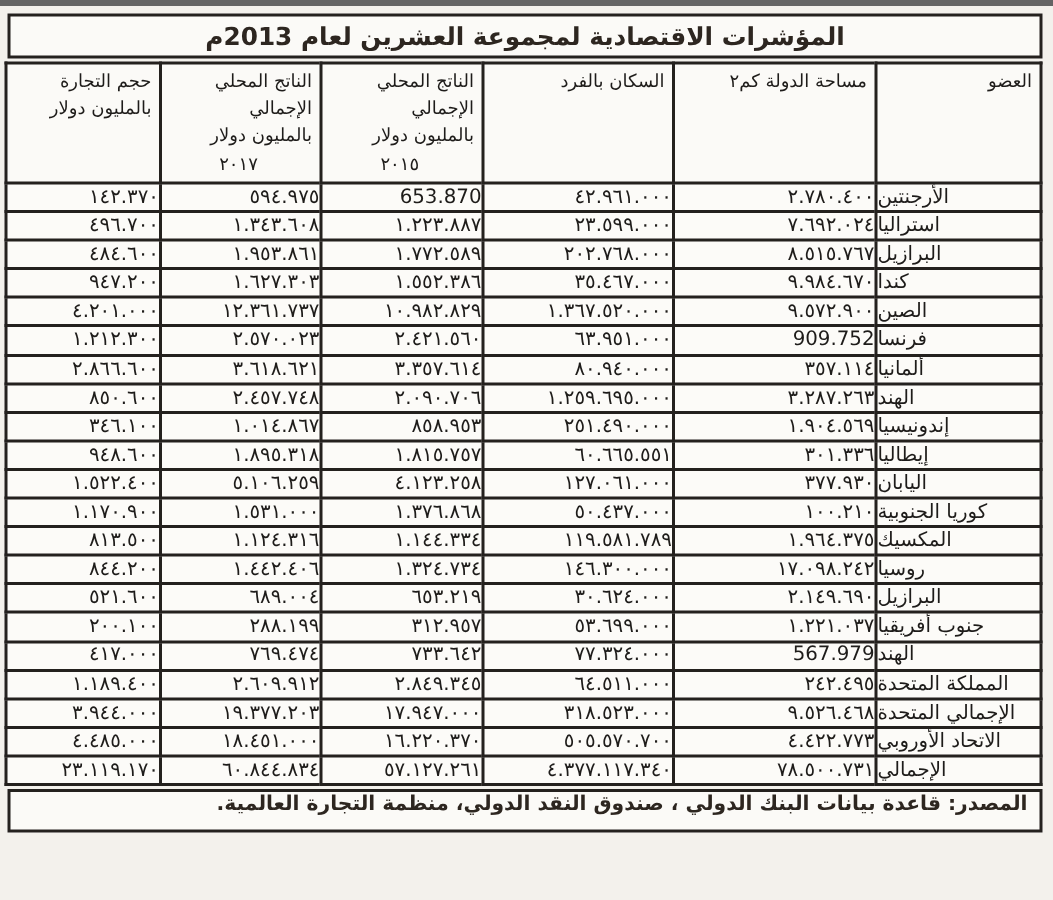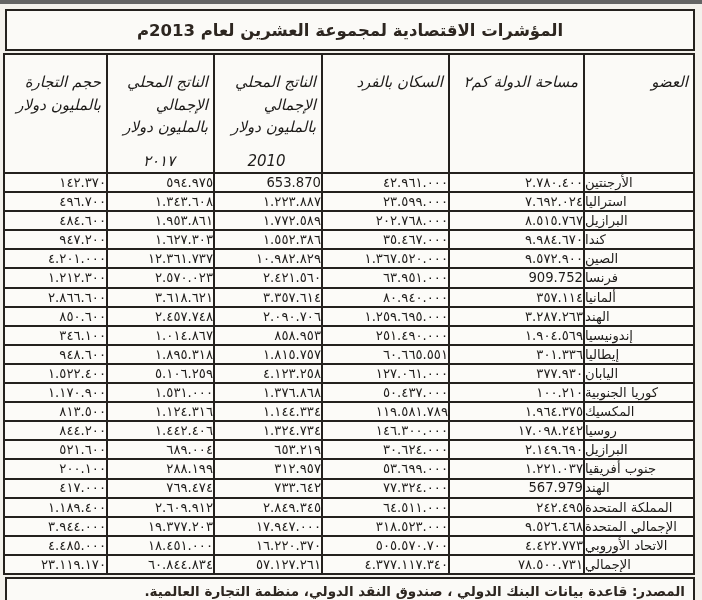--- a/index.html
+++ b/index.html
@@ -17,21 +17,21 @@
     width: 702px; height: 4px;
     background: #646464;
   }
   .sheet {
     position: absolute; top: 9px; right: 7px;
     width: 690px;
   }
   .title-box {
     border: 2px solid #24211e;
     background: #fbfaf7;
-    height: 42px;
+    height: 30px;
     display: flex; align-items: center; justify-content: center;
   }
   .title-box .t {
     font-weight: bold;
     font-size: 16.5px;
     color: #2d2620;
     white-space: nowrap;
   }
   table.grid {
     margin-top: 2px;
@@ -41,45 +41,44 @@
     background: #fbfaf7;
   }
   table.grid th, table.grid td {
     border: 2px solid #24211e;
     overflow: hidden;
   }
   table.grid th {
     height: 80px;
     vertical-align: top;
     font-weight: normal;
-    font-size: 15px;
+    font-size: 12px;
     text-align: right;
-    padding: 16px 5px 0 2px;
+    padding: 2px 5px 0 2px;
     line-height: 1.5;
-    font-style: italic;
   }
   th .hlines { display: block; white-space: pre-line; text-align: right; }
-  th .year  { display: block; text-align: center; margin-top: 11px; }
+  th .year  { display: block; text-align: center; margin-top: 1px; }
   table.grid td {
     height: 19.1px;
     padding: 0;
     font-size: 13.2px;
     line-height: 1;
     vertical-align: middle;
     white-space: nowrap;
     background: #fcfbf8;
   }
   td.num    { text-align: right; padding-left: 2px; padding-right: 9px; }
   td.member { text-align: left; padding-right: 5px; font-size: 13px; }
   .source-box {
     margin-top: 2px;
     border: 2px solid #24211e;
     background: #fbfaf7;
     height: 29px;
-    display: flex; align-items: center;
+    display: flex; align-items: flex-start;
     padding-right: 8px;
   }
   .source-box .s {
     font-weight: bold;
     font-size: 13.5px;
     color: #2d2620;
     white-space: nowrap;
   }
 </style>
 </head>
@@ -104,21 +103,21 @@
     </colgroup>
     <thead>
       <tr>
         <th>العضو</th>
         <th>مساحة الدولة كم٢</th>
         <th>السكان بالفرد</th>
         <th>
           <span class="hlines">الناتج المحلي
 الإجمالي
 بالمليون دولار</span>
-          <span class="year">2010</span>
+          <span class="year">٢٠١٥</span>
         </th>
         <th>
           <span class="hlines">الناتج المحلي
 الإجمالي
 بالمليون دولار</span>
           <span class="year">٢٠١٧</span>
         </th>
         <th>
           <span class="hlines">حجم التجارة
 بالمليون دولار</span>

